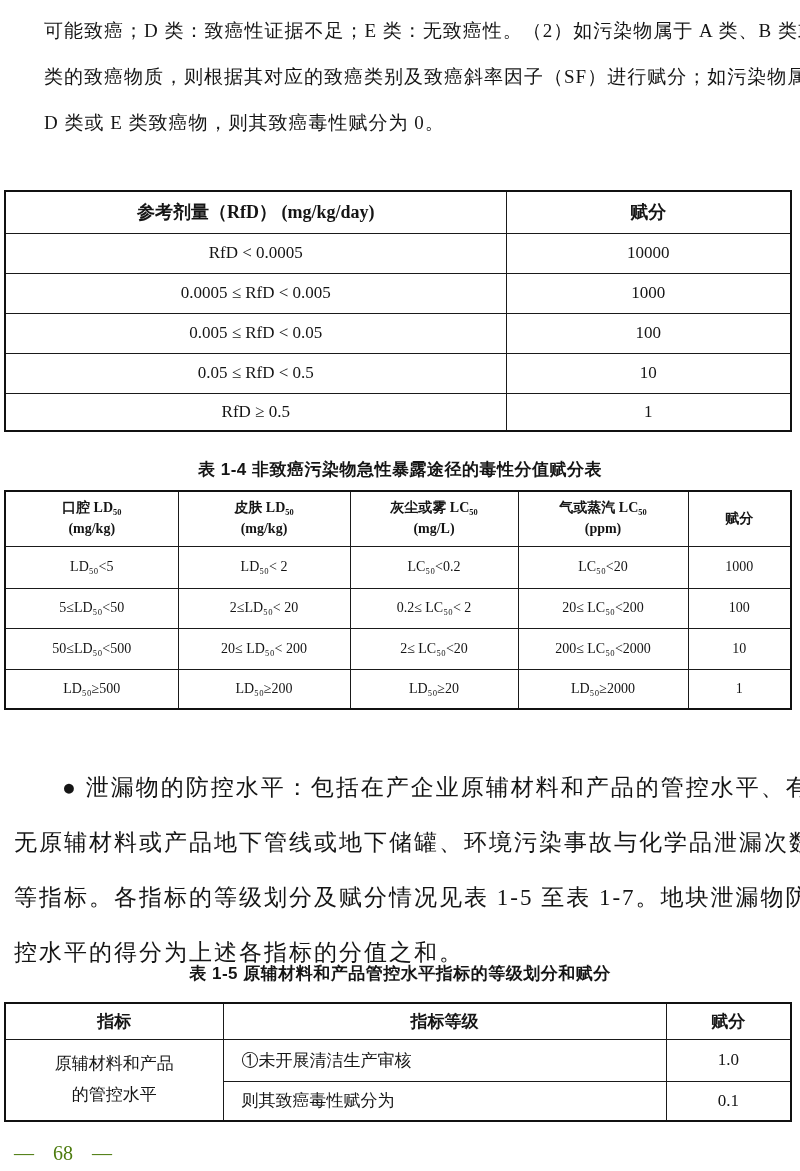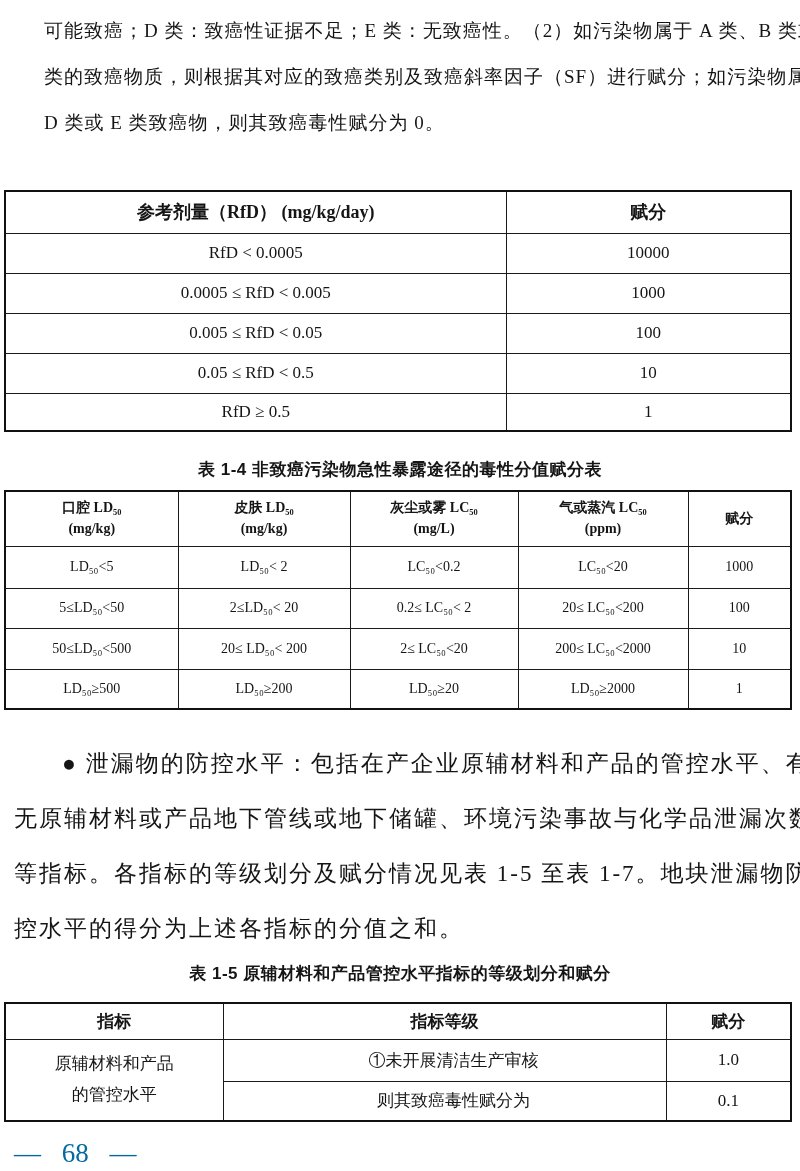--- a/index.html
+++ b/index.html
@@ -3,21 +3,21 @@
 <meta charset="utf-8">
 <style>
   html,body{margin:0;padding:0;background:#ffffff;}
   .page{
     position:relative;width:800px;height:1171px;background:#ffffff;overflow:hidden;
     font-family:"Liberation Serif","DejaVu Serif",serif;color:#151515;
   }
   
   .para1{position:absolute;top:8px;left:44px;width:736px;font-size:19px;letter-spacing:1px;}
   .para1 .line{height:46px;line-height:46px;white-space:nowrap;}
-  .bullet-para{position:absolute;top:736px;left:14px;width:778px;font-size:23px;letter-spacing:2px;}
+  .bullet-para{position:absolute;top:760px;left:14px;width:778px;font-size:23px;letter-spacing:2px;}
   .bullet-para .line{height:55px;line-height:55px;white-space:nowrap;}
   .bullet-para .line.first{text-indent:48px;}
   
   .tbl-title{
     position:absolute;left:0;width:800px;text-align:center;
     font-family:"Liberation Sans","DejaVu Sans",sans-serif;
     font-size:17px;font-weight:700;height:24px;line-height:24px;letter-spacing:0.5px;
   }
   #title3{top:158px;} #title4{top:458px;} #title5{top:962px;}
   
@@ -25,26 +25,26 @@
     position:absolute;left:4px;width:786px;border-collapse:collapse;table-layout:fixed;
     border:2.5px solid #111;
   }
   td{border:1.5px solid #1a1a1a;text-align:center;vertical-align:middle;padding:0;overflow:hidden;}
   #table3{top:190px;height:240px;font-size:17px;}
   #table3 .hdr td{font-size:18px;font-weight:600;margin-left:40px;}
   #table4{top:490px;height:218px;font-size:14px;}
   #table4 .hdr td{font-weight:600;white-space:pre-line;line-height:1.45;}
   #table5{top:1002px;height:118px;font-size:17px;}
   #table5 .hdr td{font-weight:600;}
-  #table5 td.grade{text-align:center;padding-left:18px;}
+  #table5 td.grade{text-align:left;padding-left:18px;}
   #table5 td.indicator{white-space:pre-line;line-height:1.8;}
   
   .footer{
     position:absolute;top:1138px;left:14px;height:30px;line-height:30px;
-    font-size:27px;color:#0369a1;word-spacing:14px;white-space:nowrap;
+    font-size:20px;color:#4d7c0f;word-spacing:14px;white-space:nowrap;
   }
 </style>
 </head>
 <body>
 
 <div class="page">
 
   <div class="para1">
     <div class="line">可能致癌；D 类：致癌性证据不足；E 类：无致癌性。（2）如污染物属于 A 类、B 类或 C</div>
     <div class="line">类的致癌物质，则根据其对应的致癌类别及致癌斜率因子（SF）进行赋分；如污染物属于</div>

